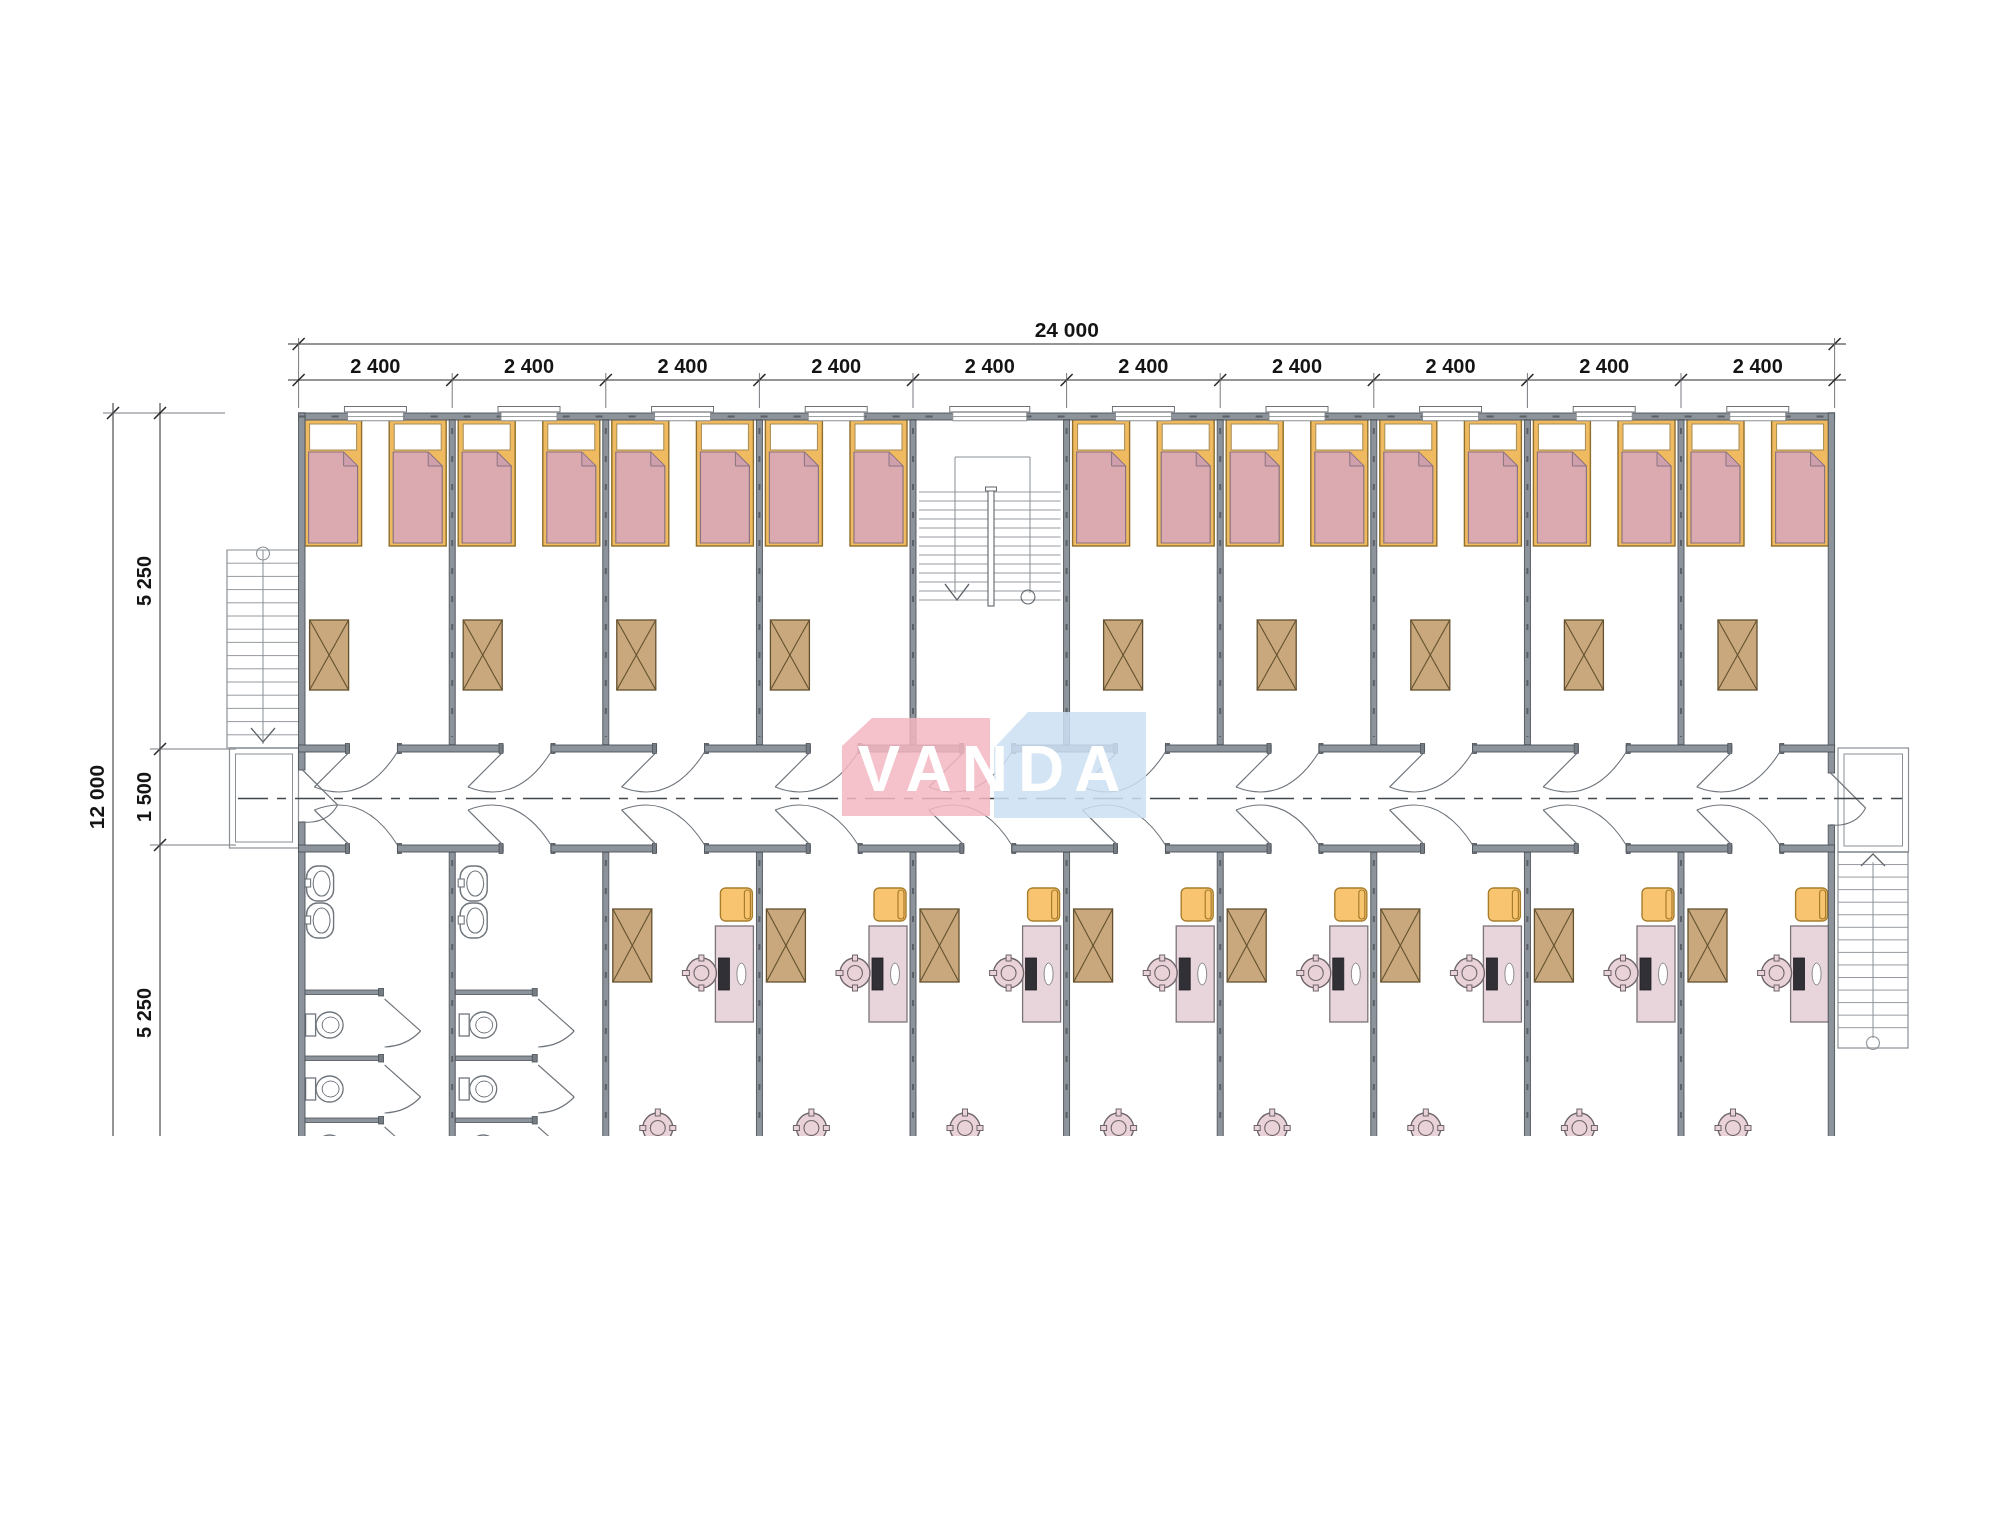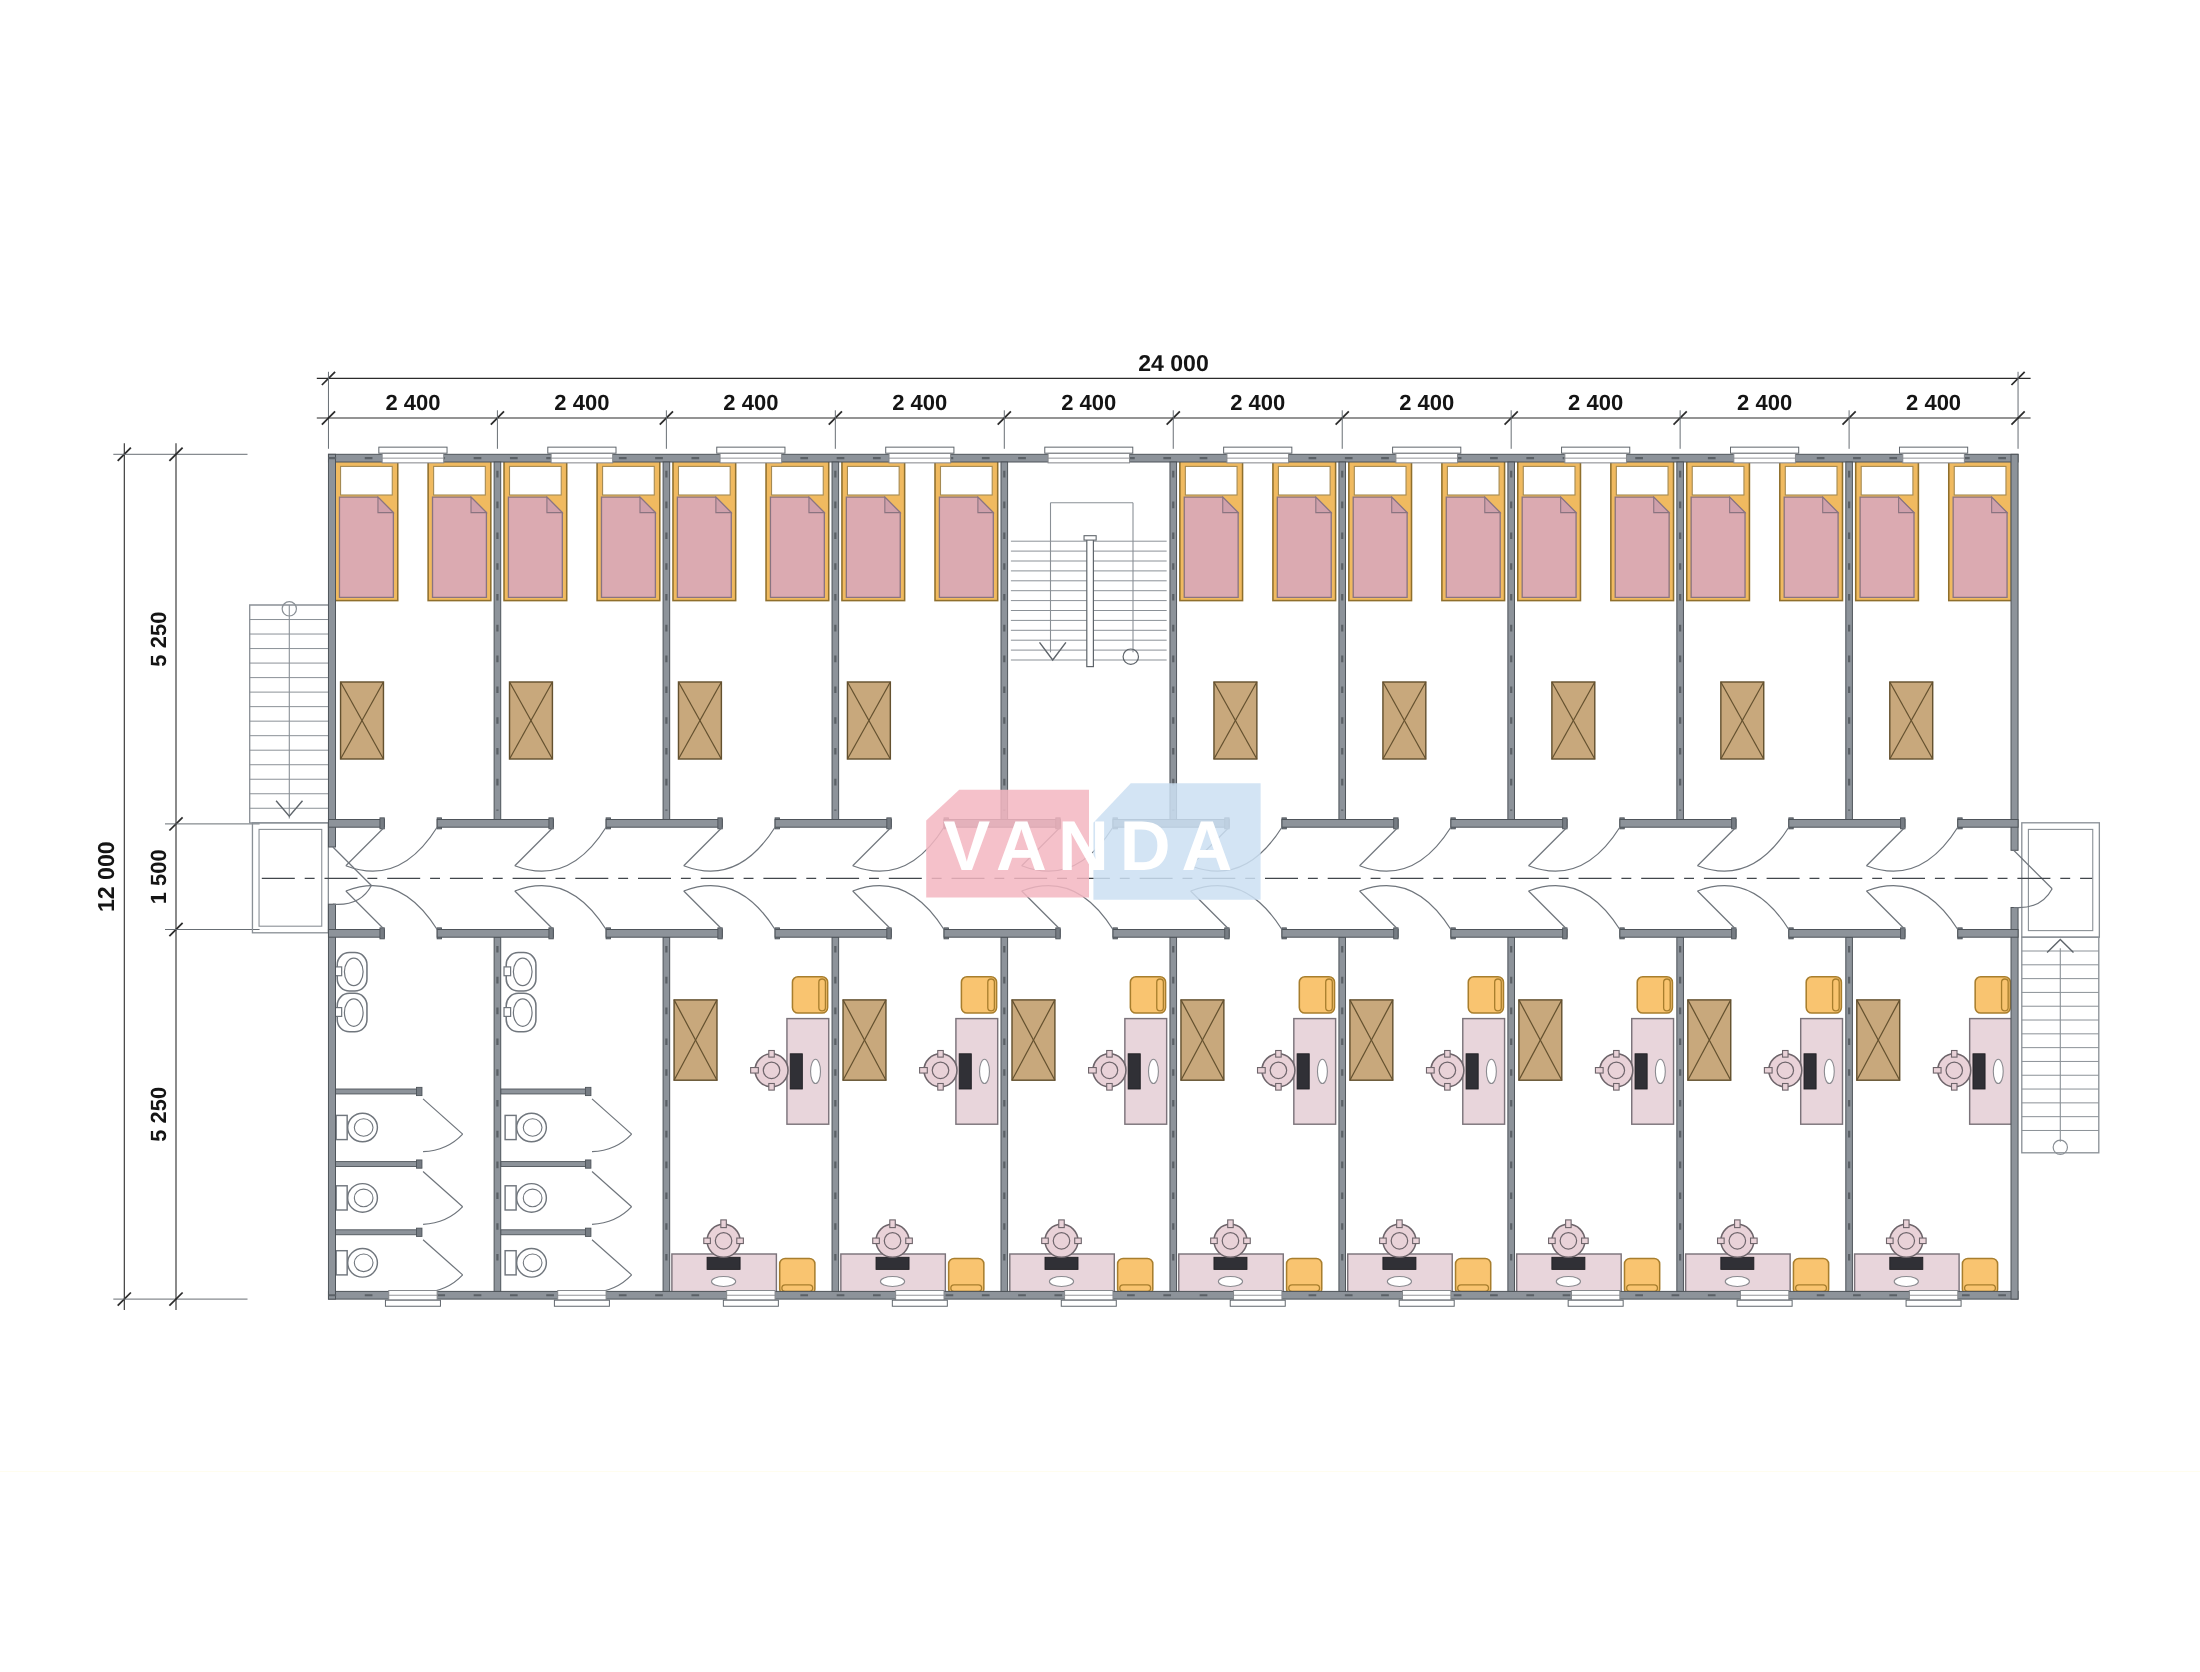--- a/index.html
+++ b/index.html
@@ -1,16 +1,16 @@
 <!DOCTYPE html>
 <html><head>
 <meta charset="utf-8">
 <style>
   html,body{margin:0;padding:0;background:#ffffff;}
-  #stage{width:2000px;height:1338px;background:#fef9c3;position:relative;overflow:hidden;
+  #stage{width:2000px;height:1136px;background:#22c55e;position:relative;overflow:hidden;
          font-family:"Liberation Sans", sans-serif;}
   svg text{font-family:"Liberation Sans", sans-serif;}
 </style>
 </head>
 <body>
 
 <div id="stage"><svg width="2000" height="1520" viewBox="0 0 2000 1520" xmlns="http://www.w3.org/2000/svg">
       <rect x="0" y="0" width="2000" height="1520" fill="#ffffff"></rect>
       <g>
         <line x1="288" y1="344" x2="1846" y2="344" stroke="#2b2b2b" stroke-width="1"></line>

